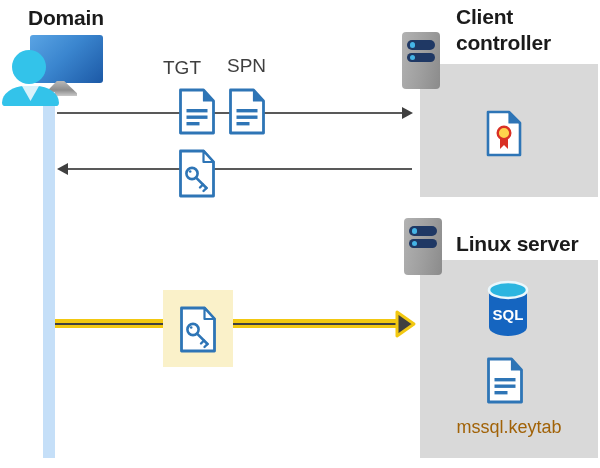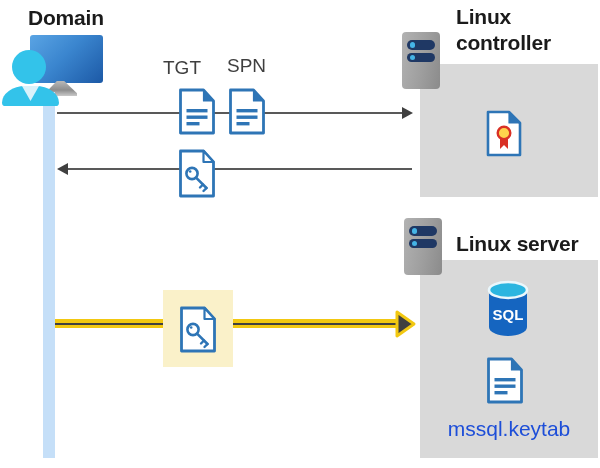--- a/index.html
+++ b/index.html
@@ -79,21 +79,21 @@
     border-top: 6.5px solid transparent;
     border-bottom: 6.5px solid transparent;
   }
 
   
   .yellow-band { left: 55px; top: 319px; width: 343px; height: 9px; background: #f2c811; }
   .yellow-core { left: 55px; top: 322.5px; width: 343px; height: 2.4px; background: #404040; }
   .highlight-box { left: 163px; top: 290px; width: 70px; height: 77px; background: #faf1c9; }
 
   
-  .keytab-label { color: #1d4ed8; font-size: 21px; text-align: center; }
+  .keytab-label { color: #a16207; font-size: 18px; text-align: center; }
 </style>
 </head>
 <body>
 
 <div id="stage">
 
   <div class="abs title" style="left:28px; top:5px;">Domain</div>
 
   <div class="abs monitor"></div>
   <div class="abs monitor-stand"></div>
@@ -102,21 +102,21 @@
   <div class="abs person-body"></div>
   <div class="abs person-collar"></div>
 
   <div class="abs panel panel-dc"></div>
 
   <div class="abs server" style="left:402px; top:32px;">
     <div class="slot s1"></div>
     <div class="slot s2"></div>
   </div>
 
-  <div class="abs title" style="left:456px; top:4px; width:130px;">Linux controller</div>
+  <div class="abs title" style="left:456px; top:4px; width:130px;">Client controller</div>
 
   <svg class="abs" style="left:485px; top:110px;" width="38" height="47" viewBox="0 0 38 47">
     <path d="M3 2 h21 l11 11 v32 h-32 z" fill="#ffffff" stroke="#2E75B6" stroke-width="2.6" stroke-linejoin="round"></path>
     <path d="M24 2 v11 h11 z" fill="#2E75B6" stroke="#2E75B6" stroke-width="1.2" stroke-linejoin="round"></path>
     <circle cx="19" cy="23" r="6.3" fill="#FFD34D" stroke="#D93025" stroke-width="2.4"></circle>
     <path d="M15 28 h8 v11 l-4 -4 l-4 4 z" fill="#D93025"></path>
   </svg>
 
   <div class="abs hline" style="left:57px; top:112px; width:347px;"></div>
   <div class="abs head-right" style="left:402px; top:106.5px;"></div>

